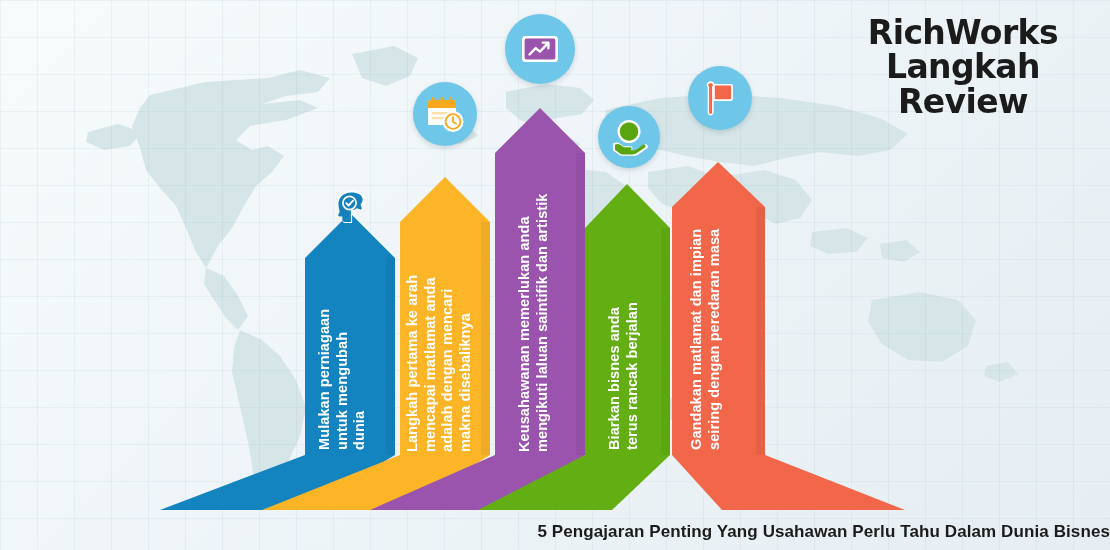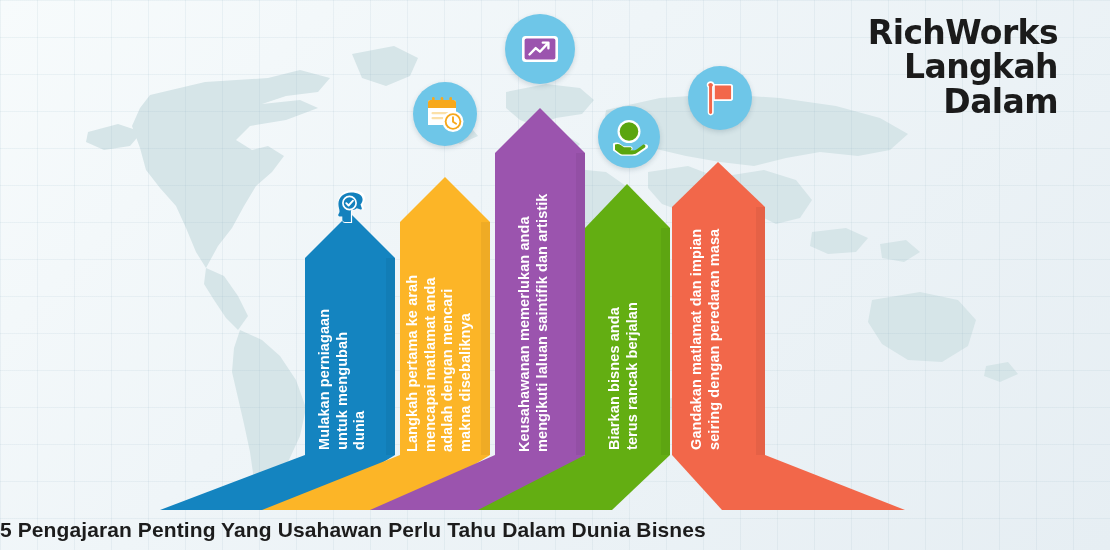--- a/index.html
+++ b/index.html
@@ -51,28 +51,28 @@
   .badge svg{display:block;}
   
   .logo{
     position:absolute;right:52px;top:16px;
     color:#1b1b1b;
     font-family:"DejaVu Sans", sans-serif;
     font-weight:bold;
     font-size:33px;
     line-height:1.04;
     letter-spacing:-.6px;
-    text-align:right;
+    text-align:center;
   }
   
   .caption{
     position:absolute;left:0;right:0;bottom:8px;
-    text-align:left;
+    text-align:right;
     color:#1c1c1c;
-    font-size:21px;
+    font-size:17px;
     font-weight:bold;
     letter-spacing:.1px;
   }
 </style>
 </head>
 <body>
 
 <div id="stage">
 
   <div class="worldmap">
@@ -210,18 +210,18 @@
       <path d="M11.6 4.2c2.2 0 4 1.7 4 3.8 0 .9-.3 1.7-.9 2.4v25.2c0 1.6-1.3 2.8-3 2.8s-3-1.2-3-2.8V10.4c-.6-.7-1-1.5-1-2.4 0-2.1 1.8-3.8 3.9-3.8Z" fill="#ffffff"></path>
       <path d="M11.6 5.9c1.3 0 2.3 1 2.3 2.1 0 .7-.3 1.2-.8 1.6v26c0 .8-.7 1.4-1.5 1.4s-1.5-.6-1.5-1.4v-26c-.5-.4-.8-1-.8-1.6 0-1.1 1-2.1 2.3-2.1Z" fill="#f2674a"></path>
       <path d="M14.4 7.1h17.3c1.4 0 2.3 1 2.3 2.2v12.4c0 1.3-1 2.2-2.3 2.2H14.4Z" fill="#ffffff"></path>
       <path d="M15.8 8.6h15.3c.6 0 1 .4 1 .9v11.9c0 .5-.4.9-1 .9H15.8Z" fill="#f2674a"></path>
     </svg>
   </div>
 
   <div class="logo">
     <div>RichWorks</div>
     <div>Langkah</div>
-    <div>Dalam</div>
+    <div>Review</div>
   </div>
 
   <div class="caption">5 Pengajaran Penting Yang  Usahawan Perlu Tahu Dalam Dunia Bisnes</div>
 
 </div>
 
 </body></html>

